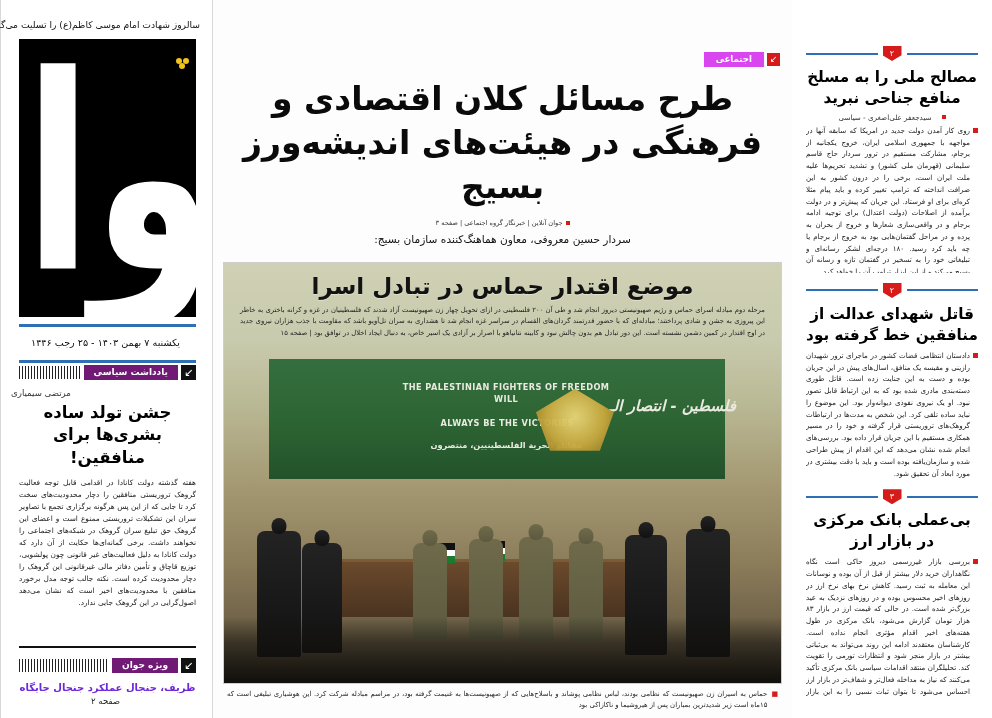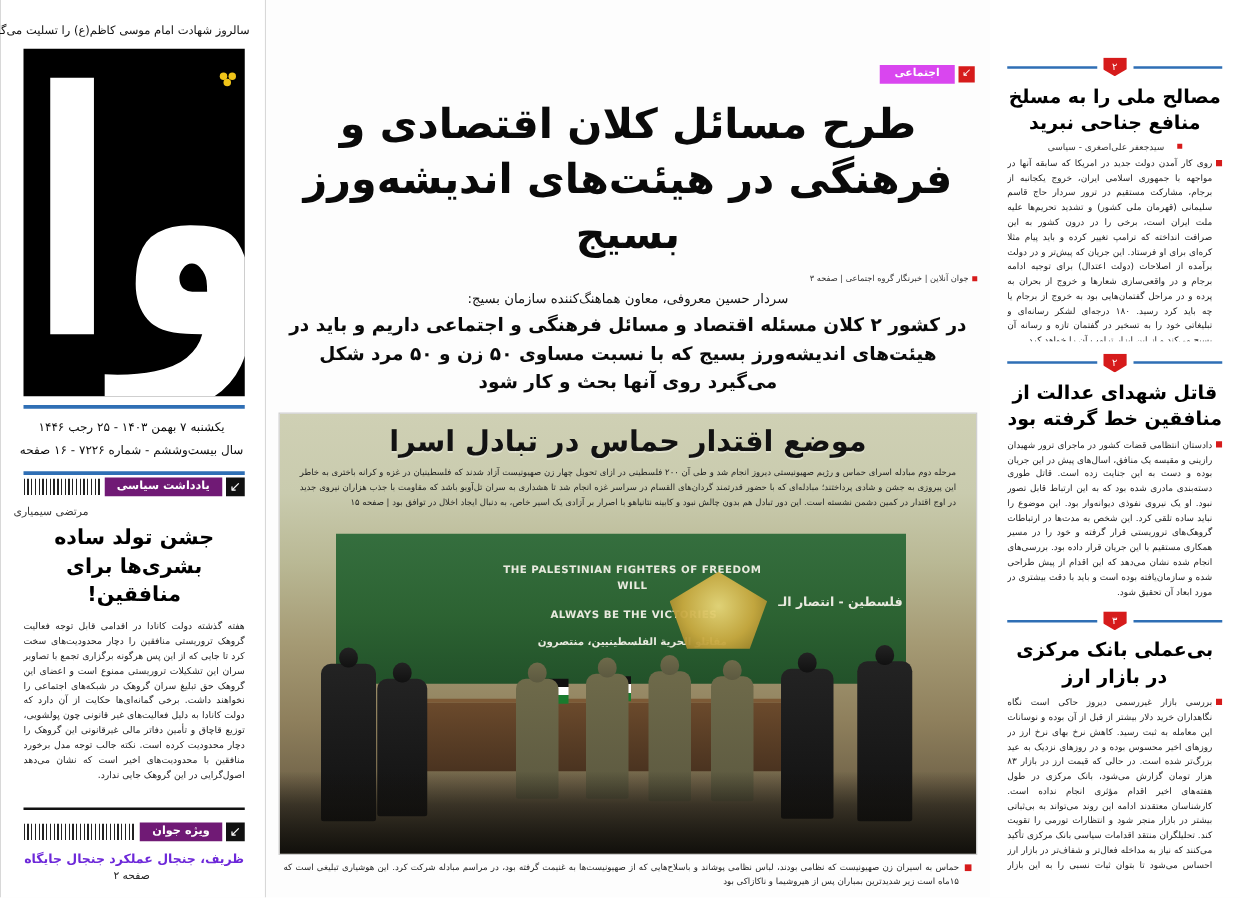--- a/index.html
+++ b/index.html
@@ -204,20 +204,21 @@
     font-size: 33px;
     font-weight: 700;
     line-height: 1.33;
     color: #0a0a0a;
     letter-spacing: -0.5px;
     padding: 4px 6px 0 6px;
   }
 
   .kicker-line {
     display: flex;
+    justify-content: center;
     align-items: center;
     gap: 3px;
     margin: 10px 0 6px 0;
     font-size: 6.6px;
     color: #333;
   }
   .kicker-dot { width: 4px; height: 4px; background: #d61b1b; }
 
   .sub-source {
     text-align: center;
@@ -289,21 +290,21 @@
     font-size: 8.2px;
     font-weight: 700;
     letter-spacing: 0.4px;
     line-height: 1.5;
     text-align: center;
     direction: ltr;
   }
   .bt1 { left: 30%; top: 118px; width: 230px; }
   .bt2 { left: 32%; top: 154px; width: 210px; }
   .bt3 { left: 30%; top: 176px; width: 230px; }
-  .bt-ar { right: 6%; top: 144px; width: 150px; direction: rtl; font-size: 10px; }
+  .bt-ar { right: 6%; top: 132px; width: 150px; direction: rtl; font-size: 15px; font-style: italic; }
 
   .hamas-emblem {
     position: absolute;
     z-index: 4;
     right: 30%;
     top: 126px;
     width: 78px; height: 62px;
     background: radial-gradient(circle at 50% 45%, #e8d77a 0%, #c9a93f 55%, #8c7420 100%);
     clip-path: polygon(50% 0%, 100% 38%, 82% 100%, 18% 100%, 0% 38%);
     opacity: 0.95;
@@ -503,21 +504,20 @@
     </div>
 
     <div class="main-headline">طرح مسائل کلان اقتصادی و فرهنگی در هیئت‌های اندیشه‌ورز بسیج</div>
 
     <div class="kicker-line">
       <span class="kicker-dot"></span>
       <span>جوان آنلاین | خبرنگار گروه اجتماعی | صفحه ۳</span>
     </div>
 
     <div class="sub-source">سردار حسین معروفی، معاون هماهنگ‌کننده سازمان بسیج:</div>
-    <div class="sub-deck">در کشور ۲ کلان مسئله اقتصاد و مسائل فرهنگی و اجتماعی داریم و باید در هیئت‌های اندیشه‌ورز بسیج که با نسبت مساوی ۵۰ زن و ۵۰ مرد شکل می‌گیرد روی آنها بحث و کار شود</div>
 
     <div class="photo-wrap">
       <div class="photo">
 
         <div class="banner-green"></div>
         <div class="banner-text bt1">THE PALESTINIAN FIGHTERS OF FREEDOM WILL</div>
         <div class="banner-text bt2">ALWAYS BE THE VICTORIES</div>
         <div class="banner-text bt3">مقاتلو الحریة الفلسطینیین، منتصرون</div>
         <div class="banner-text bt-ar">فلسطین - انتصار الـ</div>
         <div class="hamas-emblem"></div>
@@ -570,21 +570,20 @@
     <div class="condolence">سالروز شهادت امام موسی کاظم(ع) را تسلیت می‌گوییم</div>
 
     <div class="logo-block">
       <div class="logo-glyph">جوان</div>
     </div>
 
     <div class="rule-blue"></div>
 
     <div class="paper-info">
       <div>یکشنبه ۷ بهمن ۱۴۰۳ - ۲۵ رجب ۱۴۴۶</div>
-      <div>سال بیست‌وششم - شماره ۷۲۲۶ - ۱۶ صفحه</div>
     </div>
 
     <div class="rule-blue2"></div>
 
     <div class="badge-row">
       <div class="badge-arrow">↙</div>
       <div class="badge-red">یادداشت سیاسی</div>
       <div class="badge-hatch"></div>
     </div>
 

